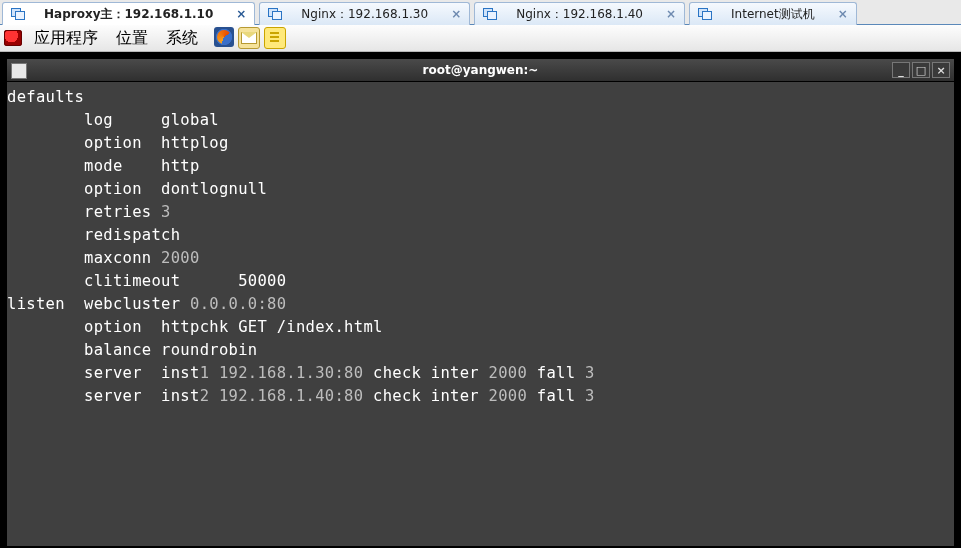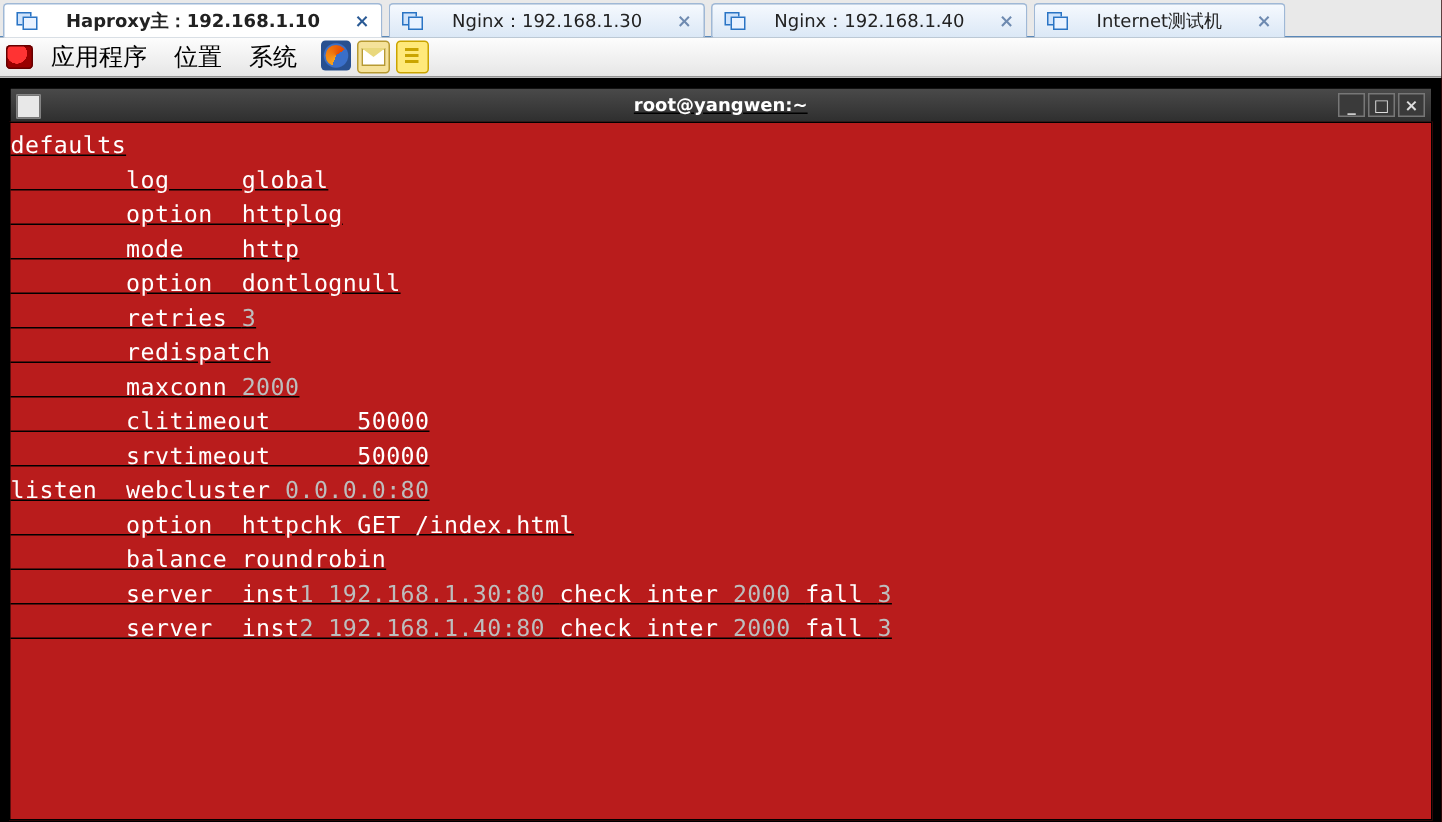--- a/index.html
+++ b/index.html
@@ -20,26 +20,26 @@
   .toolbar-icons{display:flex;gap:4px;margin-left:4px}
   .ico{width:20px;height:20px;border-radius:3px;position:relative}
   .ico.firefox{background:radial-gradient(circle at 50% 50%,#3a6fc9 0 55%,#285090 60%);} 
   .ico.firefox::after{content:"";position:absolute;inset:3px;border-radius:50%;background:conic-gradient(from 200deg,#f8a21b,#e74a00 60%,transparent 60%)}
   .ico.mail{background:#f5e29a;border:1px solid #b79a32}
   .ico.mail::before{content:"";position:absolute;left:2px;top:4px;width:14px;height:10px;background:#fff;border:1px solid #b79a32}
   .ico.mail::after{content:"";position:absolute;left:2px;top:4px;border-left:8px solid transparent;border-right:8px solid transparent;border-top:6px solid #e9d87d}
   .ico.note{background:#ffe97a;border:1px solid #caa400}
   .ico.note::before{content:"";position:absolute;left:5px;top:4px;width:9px;height:2px;background:#caa400;box-shadow:0 4px 0 #caa400,0 8px 0 #caa400}
   
-  .termwrap{margin:6px;text-decoration:underline;}
+  .termwrap{margin:6px;}
   .term-title{height:22px;background:linear-gradient(#4a4a4a,#2f2f2f);color:#fff;display:flex;align-items:center;justify-content:center;font-size:12px;font-weight:bold;border:1px solid #000;border-bottom:none;position:relative}
   .term-title .winmenu{position:absolute;left:4px;top:4px;width:14px;height:14px;background:#e8e8e8;border:1px solid #777}
   .term-title .winbtns{position:absolute;right:4px;top:3px;display:flex;gap:2px}
   .winbtn{width:16px;height:14px;border:1px solid #777;background:#3a3a3a;color:#ddd;display:flex;align-items:center;justify-content:center;font-size:11px;line-height:1}
-  .terminal{background:#b91c1c;color:#fff;padding:4px 0 0 0;height:460px;border:1px solid #000;font-family:"DejaVu Sans Mono","Liberation Mono",monospace;font-size:15.5px;line-height:23px;letter-spacing:.3px}
+  .terminal{background:#404040;color:#fff;padding:4px 0 0 0;height:460px;border:1px solid #000;font-family:"DejaVu Sans Mono","Liberation Mono",monospace;font-size:15.5px;line-height:23px;letter-spacing:.3px}
   .terminal pre{margin:0;white-space:pre}
   .dim{color:#bdbdbd}
 </style>
 </head>
 <body>
 
 <div class="tabstrip">
   <div class="tab active">
     <span class="tab-icon screens"></span>
     <span>Haproxy主：192.168.1.10</span>
@@ -87,21 +87,20 @@
   <div class="terminal">
 <pre>defaults</pre>
 <pre>        log     global</pre>
 <pre>        option  httplog</pre>
 <pre>        mode    http</pre>
 <pre>        option  dontlognull</pre>
 <pre><span>        retries </span><span class="dim">3</span></pre>
 <pre>        redispatch</pre>
 <pre><span>        maxconn </span><span class="dim">2000</span></pre>
 <pre>        clitimeout      50000</pre>
-<pre>        srvtimeout      50000</pre>
 <pre></pre>
 <pre><span>listen  webcluster </span><span class="dim">0.0.0.0:80</span></pre>
 <pre>        option  httpchk GET /index.html</pre>
 <pre>        balance roundrobin</pre>
 <pre><span>        server  inst</span><span class="dim">1 192.168.1.30:80 </span><span>check inter </span><span class="dim">2000 </span><span>fall </span><span class="dim">3</span></pre>
 <pre><span>        server  inst</span><span class="dim">2 192.168.1.40:80 </span><span>check inter </span><span class="dim">2000 </span><span>fall </span><span class="dim">3</span></pre>
   </div>
 </div>
 
 </body></html>

